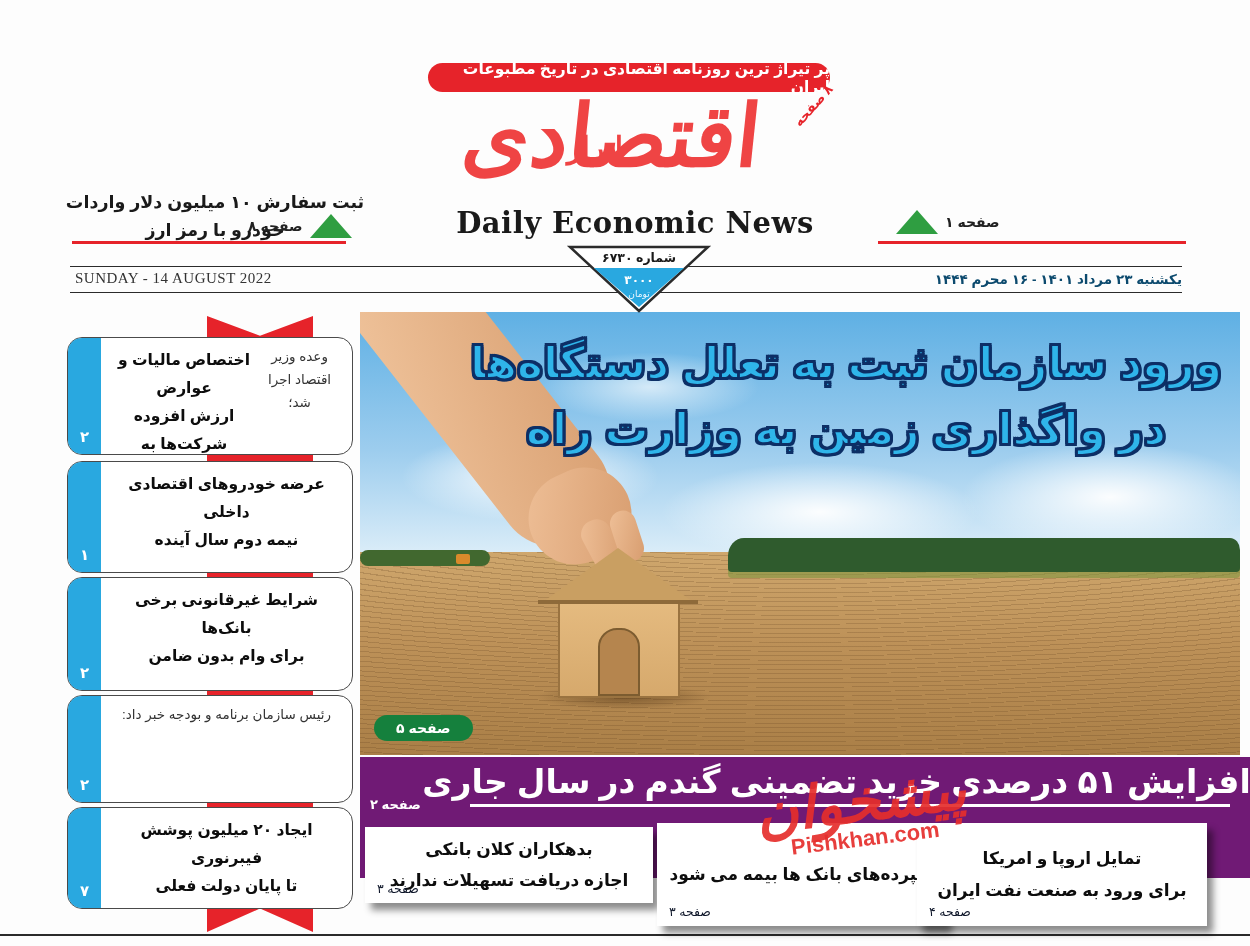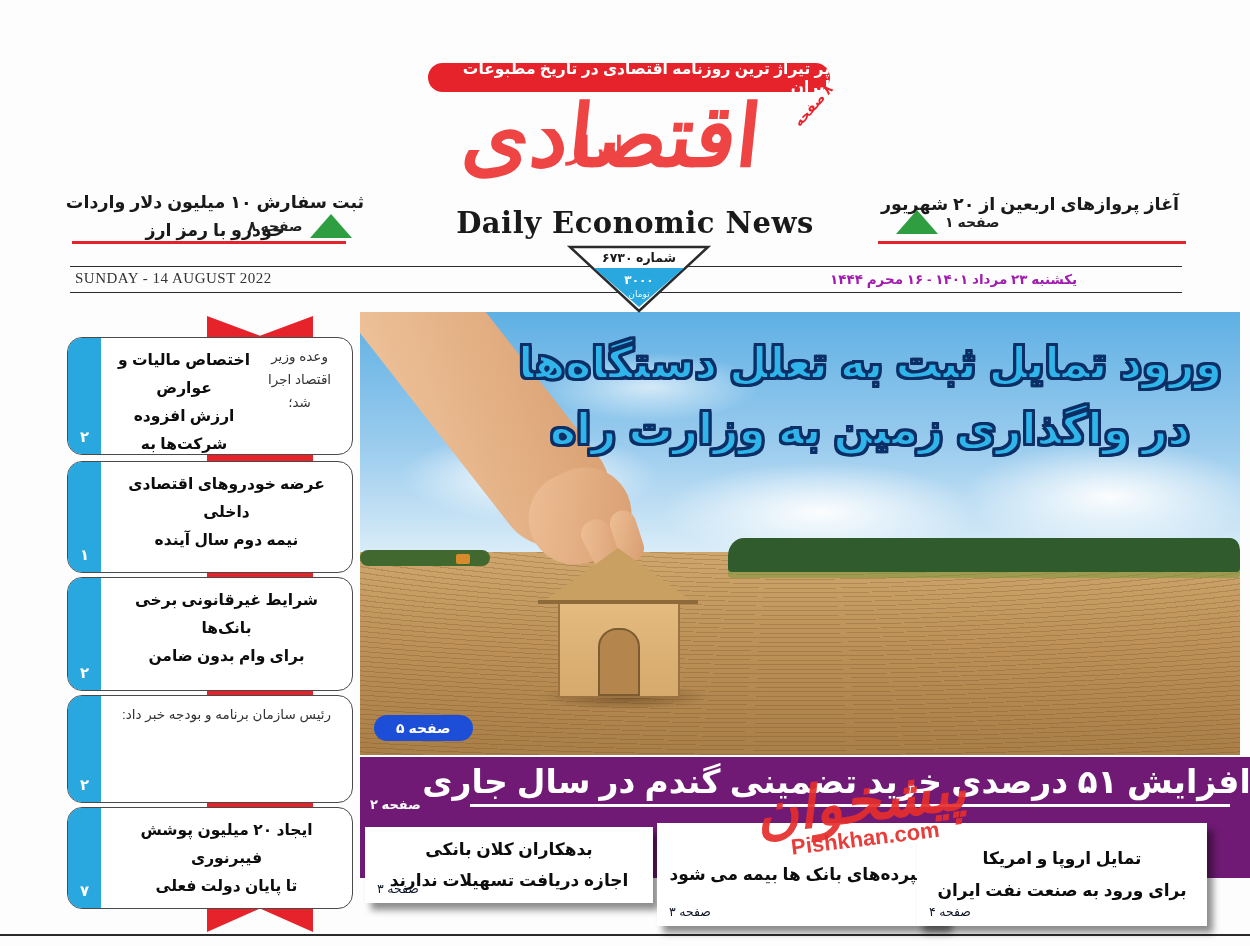--- a/index.html
+++ b/index.html
@@ -54,21 +54,21 @@
   .ear-right-page{left:896px;top:210px;}
   .red-rule{height:3px;background:#e6232a;}
   .rule-left{left:72px;top:241px;width:274px;}
   .rule-right{left:878px;top:241px;width:308px;}
 
   
   .dateband-line{left:70px;width:1112px;height:0;border-top:1.6px solid #2b2b2b;}
   .line-top{top:266px;}
   .line-bot{top:292px;}
   .date-en{left:75px;top:270px;font-family:"Liberation Serif","DejaVu Serif",serif;font-size:15px;color:#333;letter-spacing:.5px;}
-  .date-fa{left:830px;top:271px;width:352px;text-align:left;font-size:13.5px;font-weight:bold;color:#a21caf;}
+  .date-fa{left:830px;top:271px;width:352px;text-align:right;font-size:13.5px;font-weight:bold;color:#0c4a6e;}
 
   
   .ribbon{
     left:207px;top:316px;width:106px;height:616px;background:#e6232a;
     clip-path:polygon(0 0,50% 3.2%,100% 0,100% 100%,50% 96.2%,0 100%);
   }
   .card{
     left:67px;width:284px;background:#fff;border:1.6px solid #4a4a4a;
     border-radius:15px;overflow:hidden;display:flex;flex-direction:row;
   }
@@ -126,21 +126,21 @@
   .house-door{position:absolute;left:238px;top:316px;width:38px;height:64px;
     background:#b5854e;border:2px solid #7c5c30;border-radius:19px 19px 0 0;}
   .lead-headline{
     position:absolute;right:18px;top:18px;text-align:center;direction:rtl;
     font-size:44px;font-weight:bold;line-height:1.5;color:#2fb5ea;
     -webkit-text-stroke:2px #0d2f66;
     text-shadow:2px 0 0 #0d2f66,-2px 0 0 #0d2f66,0 2px 0 #0d2f66,0 -2px 0 #0d2f66,
       2px 2px 0 #0d2f66,-2px -2px 0 #0d2f66,2px -2px 0 #0d2f66,-2px 2px 0 #0d2f66;
   }
   .lead-badge{
-    position:absolute;left:14px;bottom:14px;background:#1d4ed8;color:#fff;
+    position:absolute;left:14px;bottom:14px;background:#15803d;color:#fff;
     font-size:14px;font-weight:bold;padding:5px 22px;border-radius:15px;direction:rtl;
   }
 
   
   .green-band{left:360px;top:757px;width:920px;height:121px;background:#701a75;padding-left:33px;}
   .green-headline{
     position:absolute;left:0;top:5px;width:100%;text-align:center;direction:rtl;
     color:#fff;font-size:33px;font-weight:bold;
   }
   .green-rule{position:absolute;left:110px;top:47px;width:760px;height:2.5px;background:#fff;}
@@ -190,21 +190,20 @@
     <text x="73" y="54" text-anchor="middle" font-size="9" fill="#eef8ff">تومان</text>
   </svg>
 
   <div class="abs ear-title ear-left-title rtl">ثبت سفارش ۱۰ میلیون دلار واردات خودرو با رمز ارز</div>
   <div class="abs ear-page ear-left-page">
     <span class="rtl">صفحه ۸</span>
     <span class="tri-up"></span>
   </div>
   <div class="abs red-rule rule-left"></div>
 
-  <div class="abs ear-title ear-right-title rtl">آغاز پروازهای اربعین از ۲۰ شهریور</div>
   <div class="abs ear-page ear-right-page">
     <span class="tri-up"></span>
     <span class="rtl">صفحه ۱</span>
   </div>
   <div class="abs red-rule rule-right"></div>
 
   <div class="abs dateband-line line-top"></div>
   <div class="abs dateband-line line-bot"></div>
   <div class="abs date-en">SUNDAY - 14 AUGUST 2022</div>
   <div class="abs date-fa rtl">یکشنبه ۲۳ مرداد ۱۴۰۱ - ۱۶ محرم ۱۴۴۴</div>
@@ -269,21 +268,21 @@
     <div class="digger"></div>
     <div class="arm"></div>
     <div class="palm"></div>
     <div class="finger f1"></div>
     <div class="finger f2"></div>
     <div class="house-shadow"></div>
     <div class="house-body"></div>
     <div class="house-roof"></div>
     <div class="house-roofline"></div>
     <div class="house-door"></div>
-    <div class="lead-headline preline">ورود تمایل ثبت به تعلل دستگاه‌ها
+    <div class="lead-headline preline">ورود سازمان ثبت به تعلل دستگاه‌ها
 در واگذاری زمین  به وزارت راه</div>
     <div class="lead-badge">صفحه ۵</div>
   </div>
 
   <div class="abs green-band">
     <div class="green-headline">افزایش ۵۱ درصدی خرید تضمینی گندم در سال جاری</div>
     <div class="green-rule"></div>
     <div class="green-page">صفحه ۲</div>
   </div>
 

